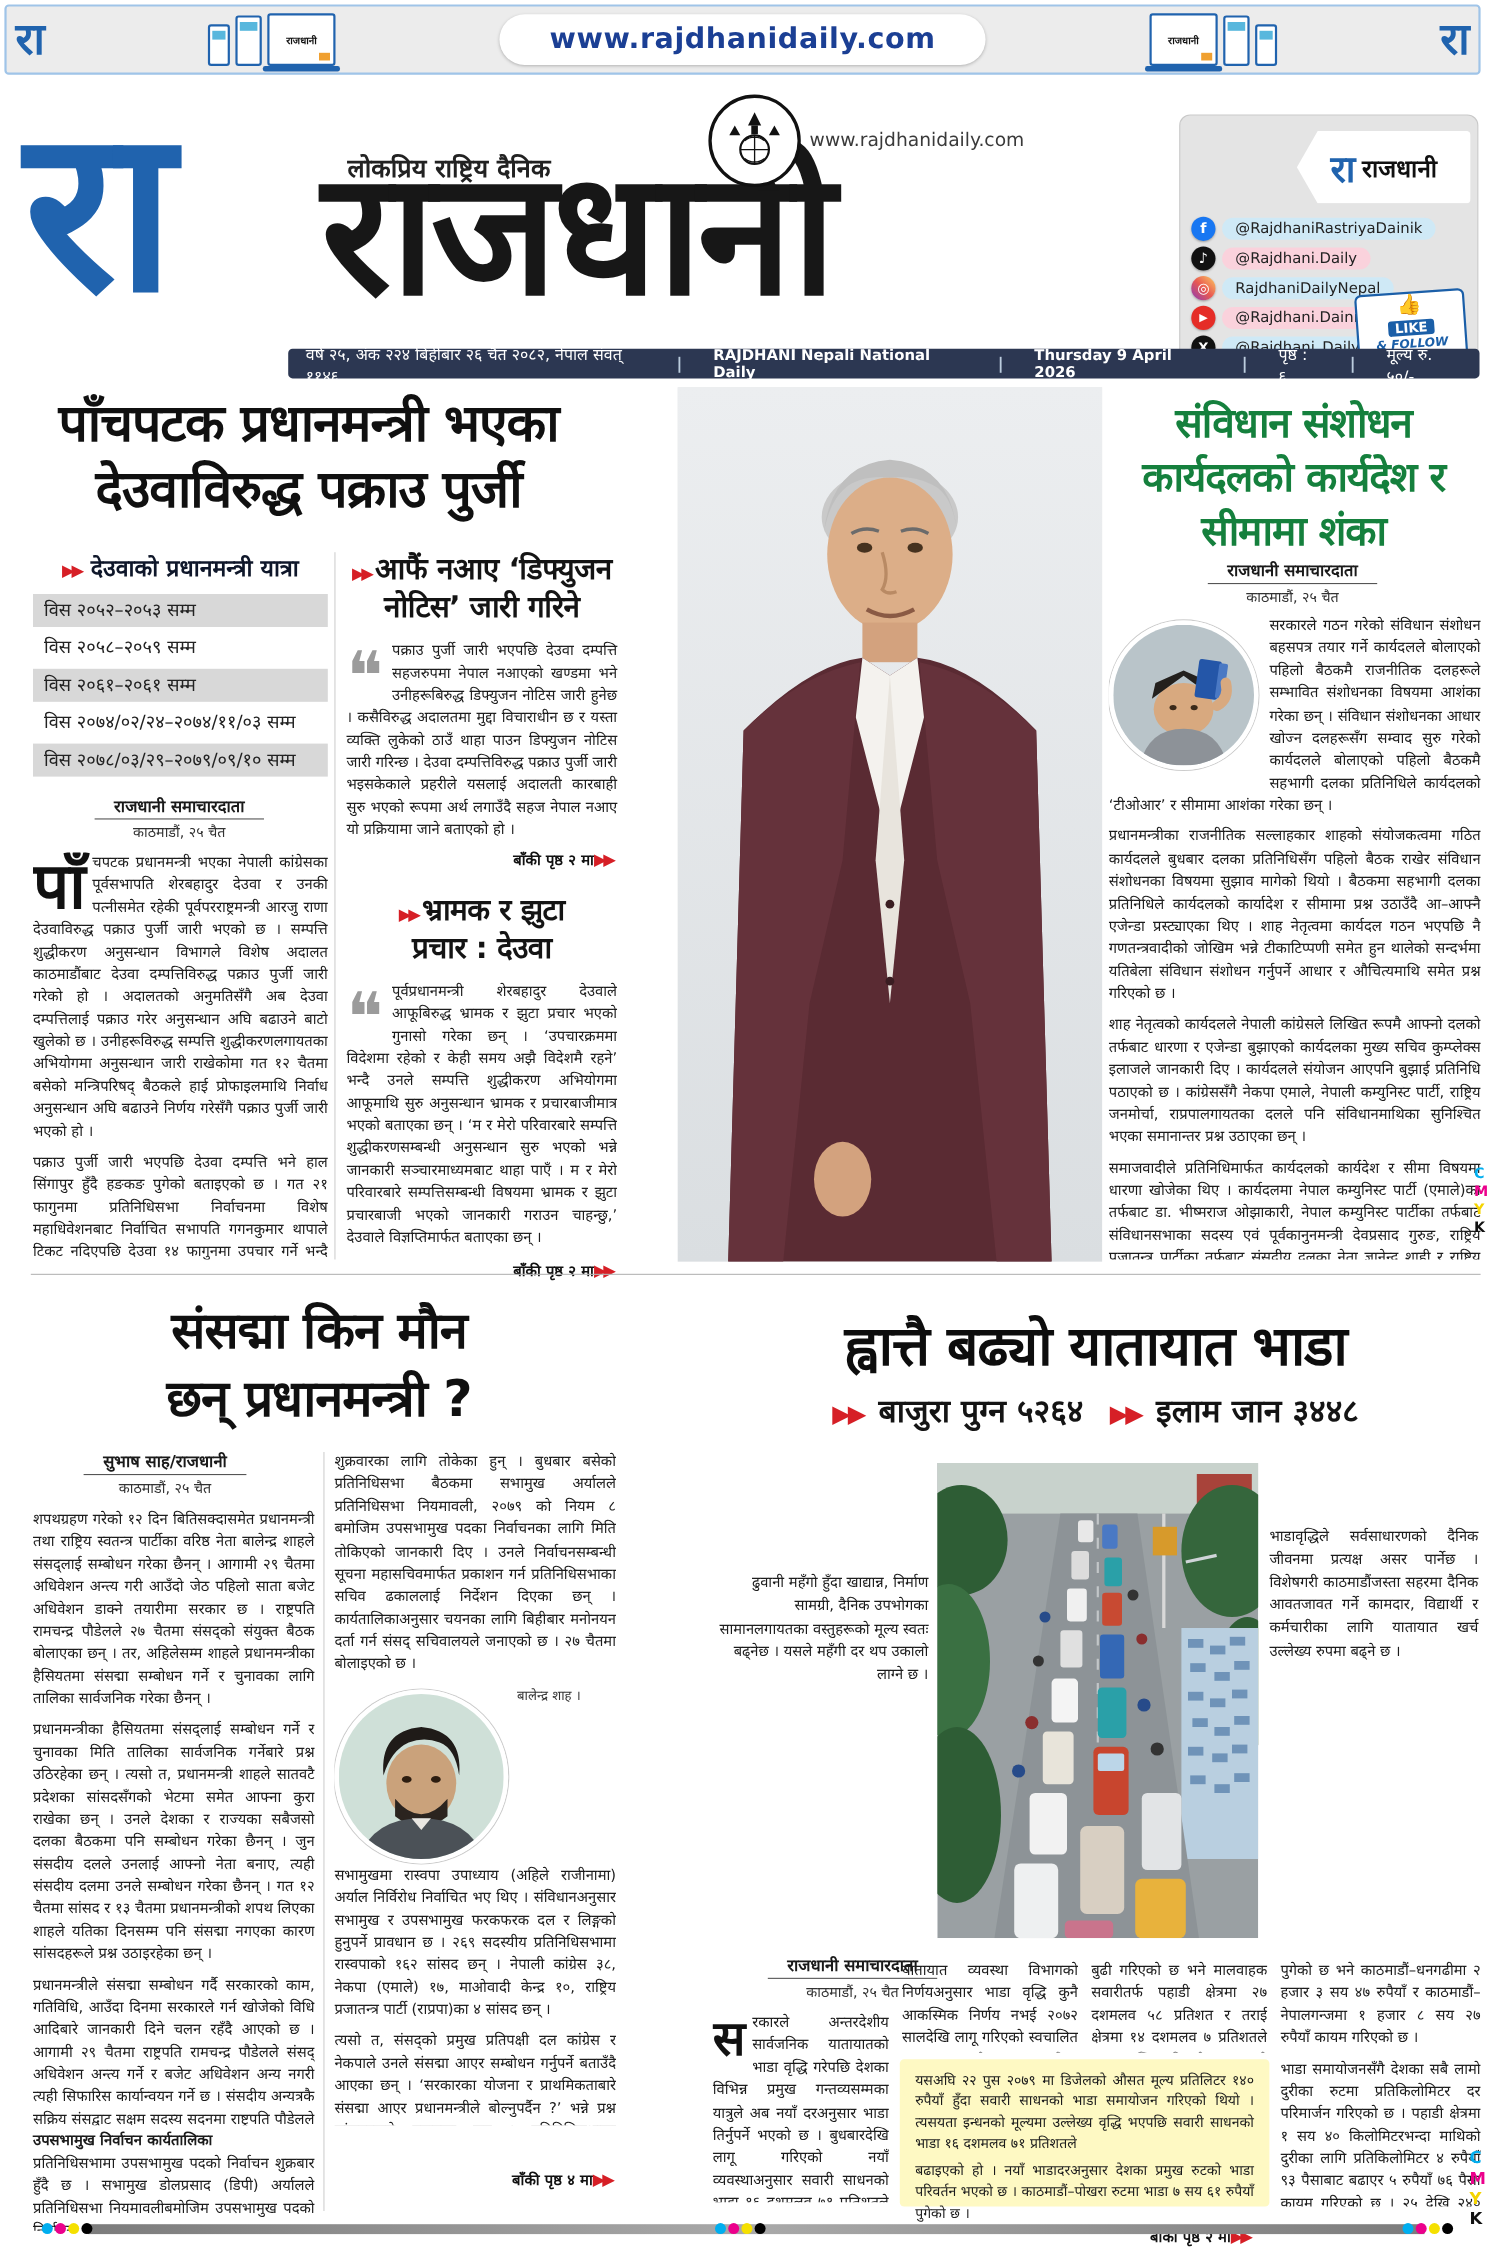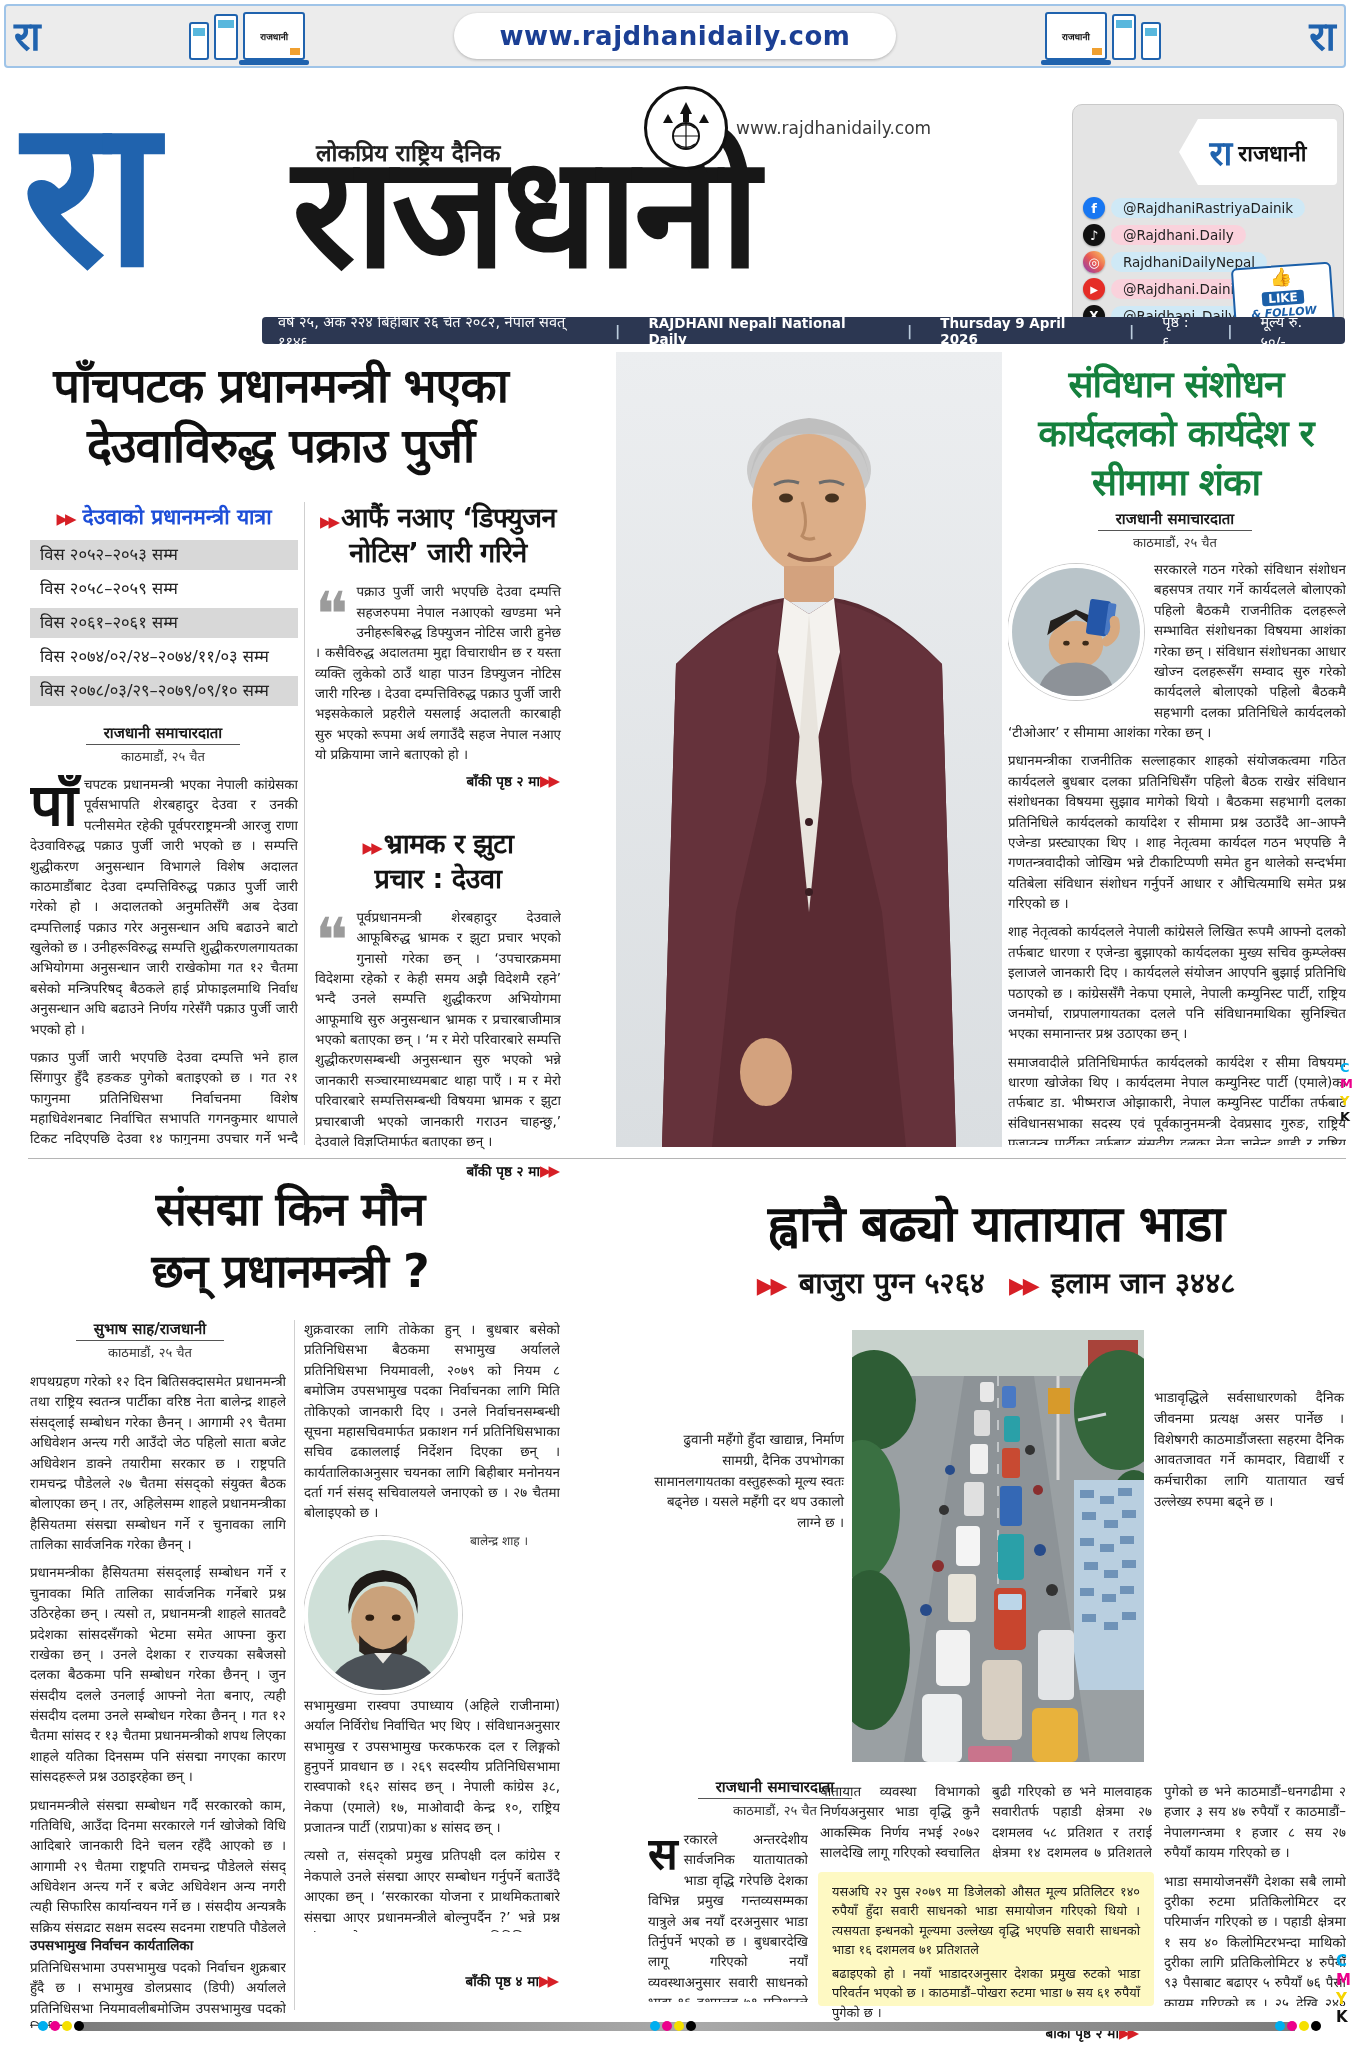--- a/index.html
+++ b/index.html
@@ -56,21 +56,21 @@
   .dateline{left:262px;top:317px;width:1083px;height:27px;background:#2c3752;border-radius:4px;color:#fff;
             display:flex;align-items:center;gap:28px;padding:0 16px;box-sizing:border-box;font-size:14.5px;}
   .dateline .sep{color:#bcd;font-weight:bold;}
   .dateline .en{font-weight:bold;font-size:13.5px;}
   
   .lead-head{left:28px;top:356px;width:505px;text-align:center;font-size:47px;font-weight:800;color:#101010;line-height:1.28;letter-spacing:-1px;}
   .right-head{left:1005px;top:360px;width:342px;text-align:center;font-size:37px;font-weight:800;color:#15803d;line-height:1.33;letter-spacing:-1px;}
   
   .deuba-photo{left:616px;top:352px;width:386px;height:795px;background:#e8eaec;overflow:hidden;}
   
-  .tl-head{font-size:21px;font-weight:bold;color:#1d4ed8;}
+  .tl-head{font-size:21px;font-weight:bold;color:#0f172a;}
   .tl-row{height:30px;line-height:30px;font-size:16.5px;padding-left:10px;color:#222;margin-bottom:4px;}
   .tl-gray{background:#d8d8d8;}
   .arrows{color:#d61f26;font-size:15px;letter-spacing:-3px;margin-right:4px;}
   .byline-blk{text-align:center;}
   .byline-name{font-weight:bold;font-size:15px;border-bottom:1px solid #555;display:inline-block;padding:0 18px 2px;}
   .byline-place{font-size:13px;color:#333;margin-top:2px;}
   .just{text-align:justify;font-size:13.4px;line-height:1.52;color:#1c1c1c;}
   .just p{margin:0 0 8px;}
   .dropcap{float:left;font-size:58px;line-height:.9;font-weight:bold;padding:4px 6px 0 0;color:#111;}
   .colhead{font-size:27px;font-weight:800;color:#141414;text-align:center;line-height:1.3;letter-spacing:-.5px;}
@@ -252,21 +252,21 @@
       <span class="arrows">▶▶</span><span>आफैं नआए ‘डिफ्युजन</span><br>
       <span>नोटिस’ जारी गरिने</span>
     </div>
     <div class="just" style="margin-top:12px;">
       <span class="quote-mark">❝</span>
       <span>पक्राउ पुर्जी जारी भएपछि देउवा दम्पत्ति सहजरुपमा नेपाल नआएको खण्डमा भने उनीहरूबिरुद्ध डिफ्युजन नोटिस जारी हुनेछ । कसैविरुद्ध अदालतमा मुद्दा विचाराधीन छ र यस्ता व्यक्ति लुकेको ठाउँ थाहा पाउन डिफ्युजन नोटिस जारी गरिन्छ । देउवा दम्पत्तिविरुद्ध पक्राउ पुर्जी जारी भइसकेकाले प्रहरीले यसलाई अदालती कारबाही सुरु भएको रूपमा अर्थ लगाउँदै सहज नेपाल नआए यो प्रक्रियामा जाने बताएको हो ।</span>
     </div>
     <div class="continued" style="margin-top:6px;">
       <span>बाँकी पृष्ठ २ मा</span><span class="arrows">▶▶</span>
     </div>
-    <div class="colhead" style="margin-top:36px;">
+    <div class="colhead" style="margin-top:20px;">
       <span class="arrows">▶▶</span><span>भ्रामक र झुटा</span><br>
       <span>प्रचार : देउवा</span>
     </div>
     <div class="just" style="margin-top:12px;height:250px;overflow:hidden;">
       <span class="quote-mark">❝</span>
       <span>पूर्वप्रधानमन्त्री शेरबहादुर देउवाले आफूबिरुद्ध भ्रामक र झुटा प्रचार भएको गुनासो गरेका छन् । ‘उपचारक्रममा विदेशमा रहेको र केही समय अझै विदेशमै रहने’ भन्दै उनले सम्पत्ति शुद्धीकरण अभियोगमा आफूमाथि सुरु अनुसन्धान भ्रामक र प्रचारबाजीमात्र भएको बताएका छन् । ‘म र मेरो परिवारबारे सम्पत्ति शुद्धीकरणसम्बन्धी अनुसन्धान सुरु भएको भन्ने जानकारी सञ्चारमाध्यमबाट थाहा पाएँ । म र मेरो परिवारबारे सम्पत्तिसम्बन्धी विषयमा भ्रामक र झुटा प्रचारबाजी भएको जानकारी गराउन चाहन्छु,’ देउवाले विज्ञप्तिमार्फत बताएका छन् ।</span>
     </div>
     <div class="continued" style="margin-top:4px;">
       <span>बाँकी पृष्ठ २ मा</span><span class="arrows">▶▶</span>
     </div>

